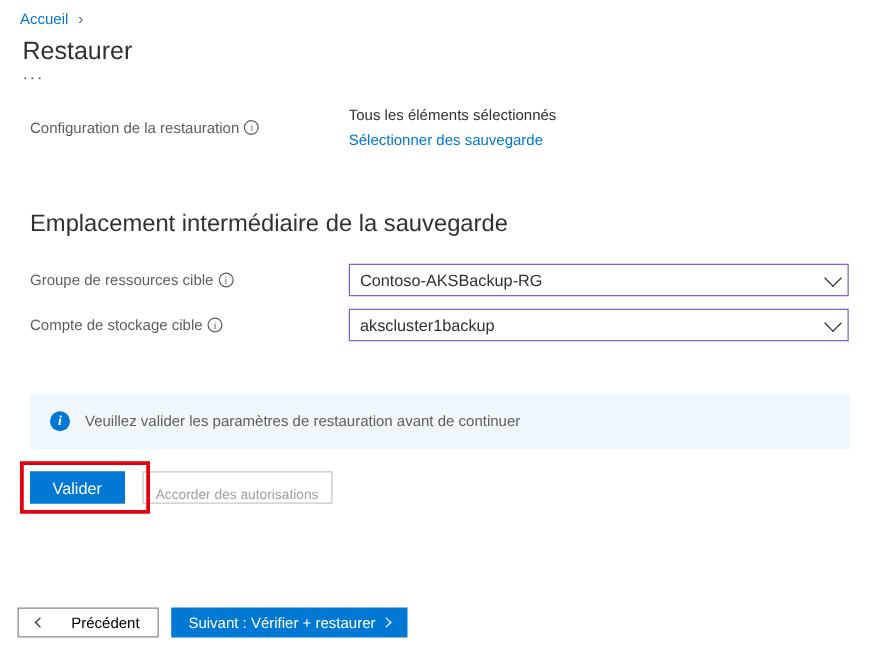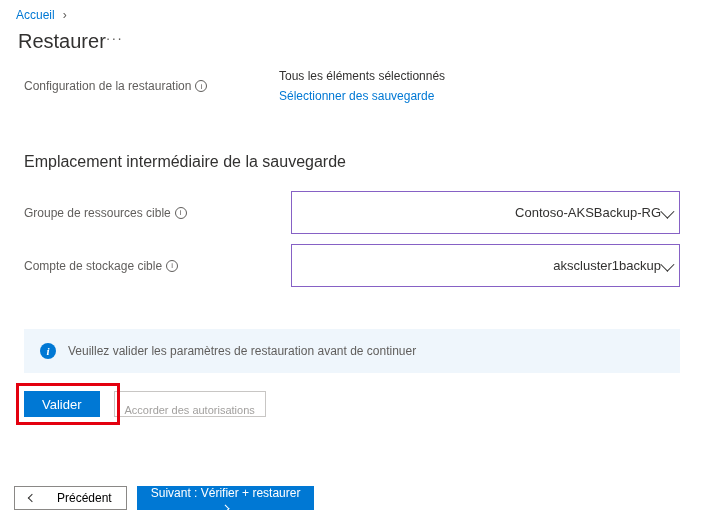--- a/index.html
+++ b/index.html
@@ -18,20 +18,21 @@
     align-items: flex-start;
     gap: 8px;
     font-size: 12px;
   }
   .breadcrumb a { color: #0078d4; text-decoration: none; }
   .breadcrumb .chev { color: #605e5c; }
   .page-title-row {
     display: flex;
     gap: 0;
     padding: 4px 18px 16px;
+    flex-direction: column;
   }
   .page-title {
     font-size: 20px;
     font-weight: 400;
     color: #323130;
   }
   .more-icon { color: #605e5c; font-size: 14px; letter-spacing: 1px; }
   .content { padding: 0 24px; }
   .row {
     display: flex;
@@ -56,37 +57,36 @@
     font-size: 8px;
     color: #605e5c;
   }
   .field-value {
     flex: 1;
     font-size: 12px;
     color: #323130;
   }
   .link { color: #0078d4; font-size: 12px; cursor: pointer; }
   .section-title {
-    font-size: 16px;
+    font-size: 19px;
     color: #323130;
     margin: 50px 0 20px;
   }
   .select {
     flex: 1;
     max-width: 400px;
-    height: 43px;
+    height: 26px;
     border: 1px solid #8661c5;
     display: flex;
     align-items: center;
-    justify-content: flex-end;
+    justify-content: space-between;
     padding: 0 8px;
     font-size: 13px;
     background: #fff;
     color: #323130;
-    margin-left: 12px;
   }
   .chev-down {
     width: 10px; height: 10px;
     border-right: 1px solid #323130;
     border-bottom: 1px solid #323130;
     transform: rotate(45deg) translateY(-2px);
   }
   .info-banner {
     margin: 42px 0 18px;
     background: #eff6fc;
@@ -164,21 +164,20 @@
     background: #0078d4;
     color: #fff;
     border: none;
     height: 24px;
     padding: 0 14px;
     font-size: 12px;
     display: inline-flex;
     align-items: center;
     gap: 6px;
     cursor: pointer;
-    flex-direction: column;
   }
   .chev-left {
     width: 6px; height: 6px;
     border-left: 1px solid #323130;
     border-bottom: 1px solid #323130;
     transform: rotate(45deg);
   }
   .chev-right-w {
     width: 6px; height: 6px;
     border-right: 1px solid #fff;

